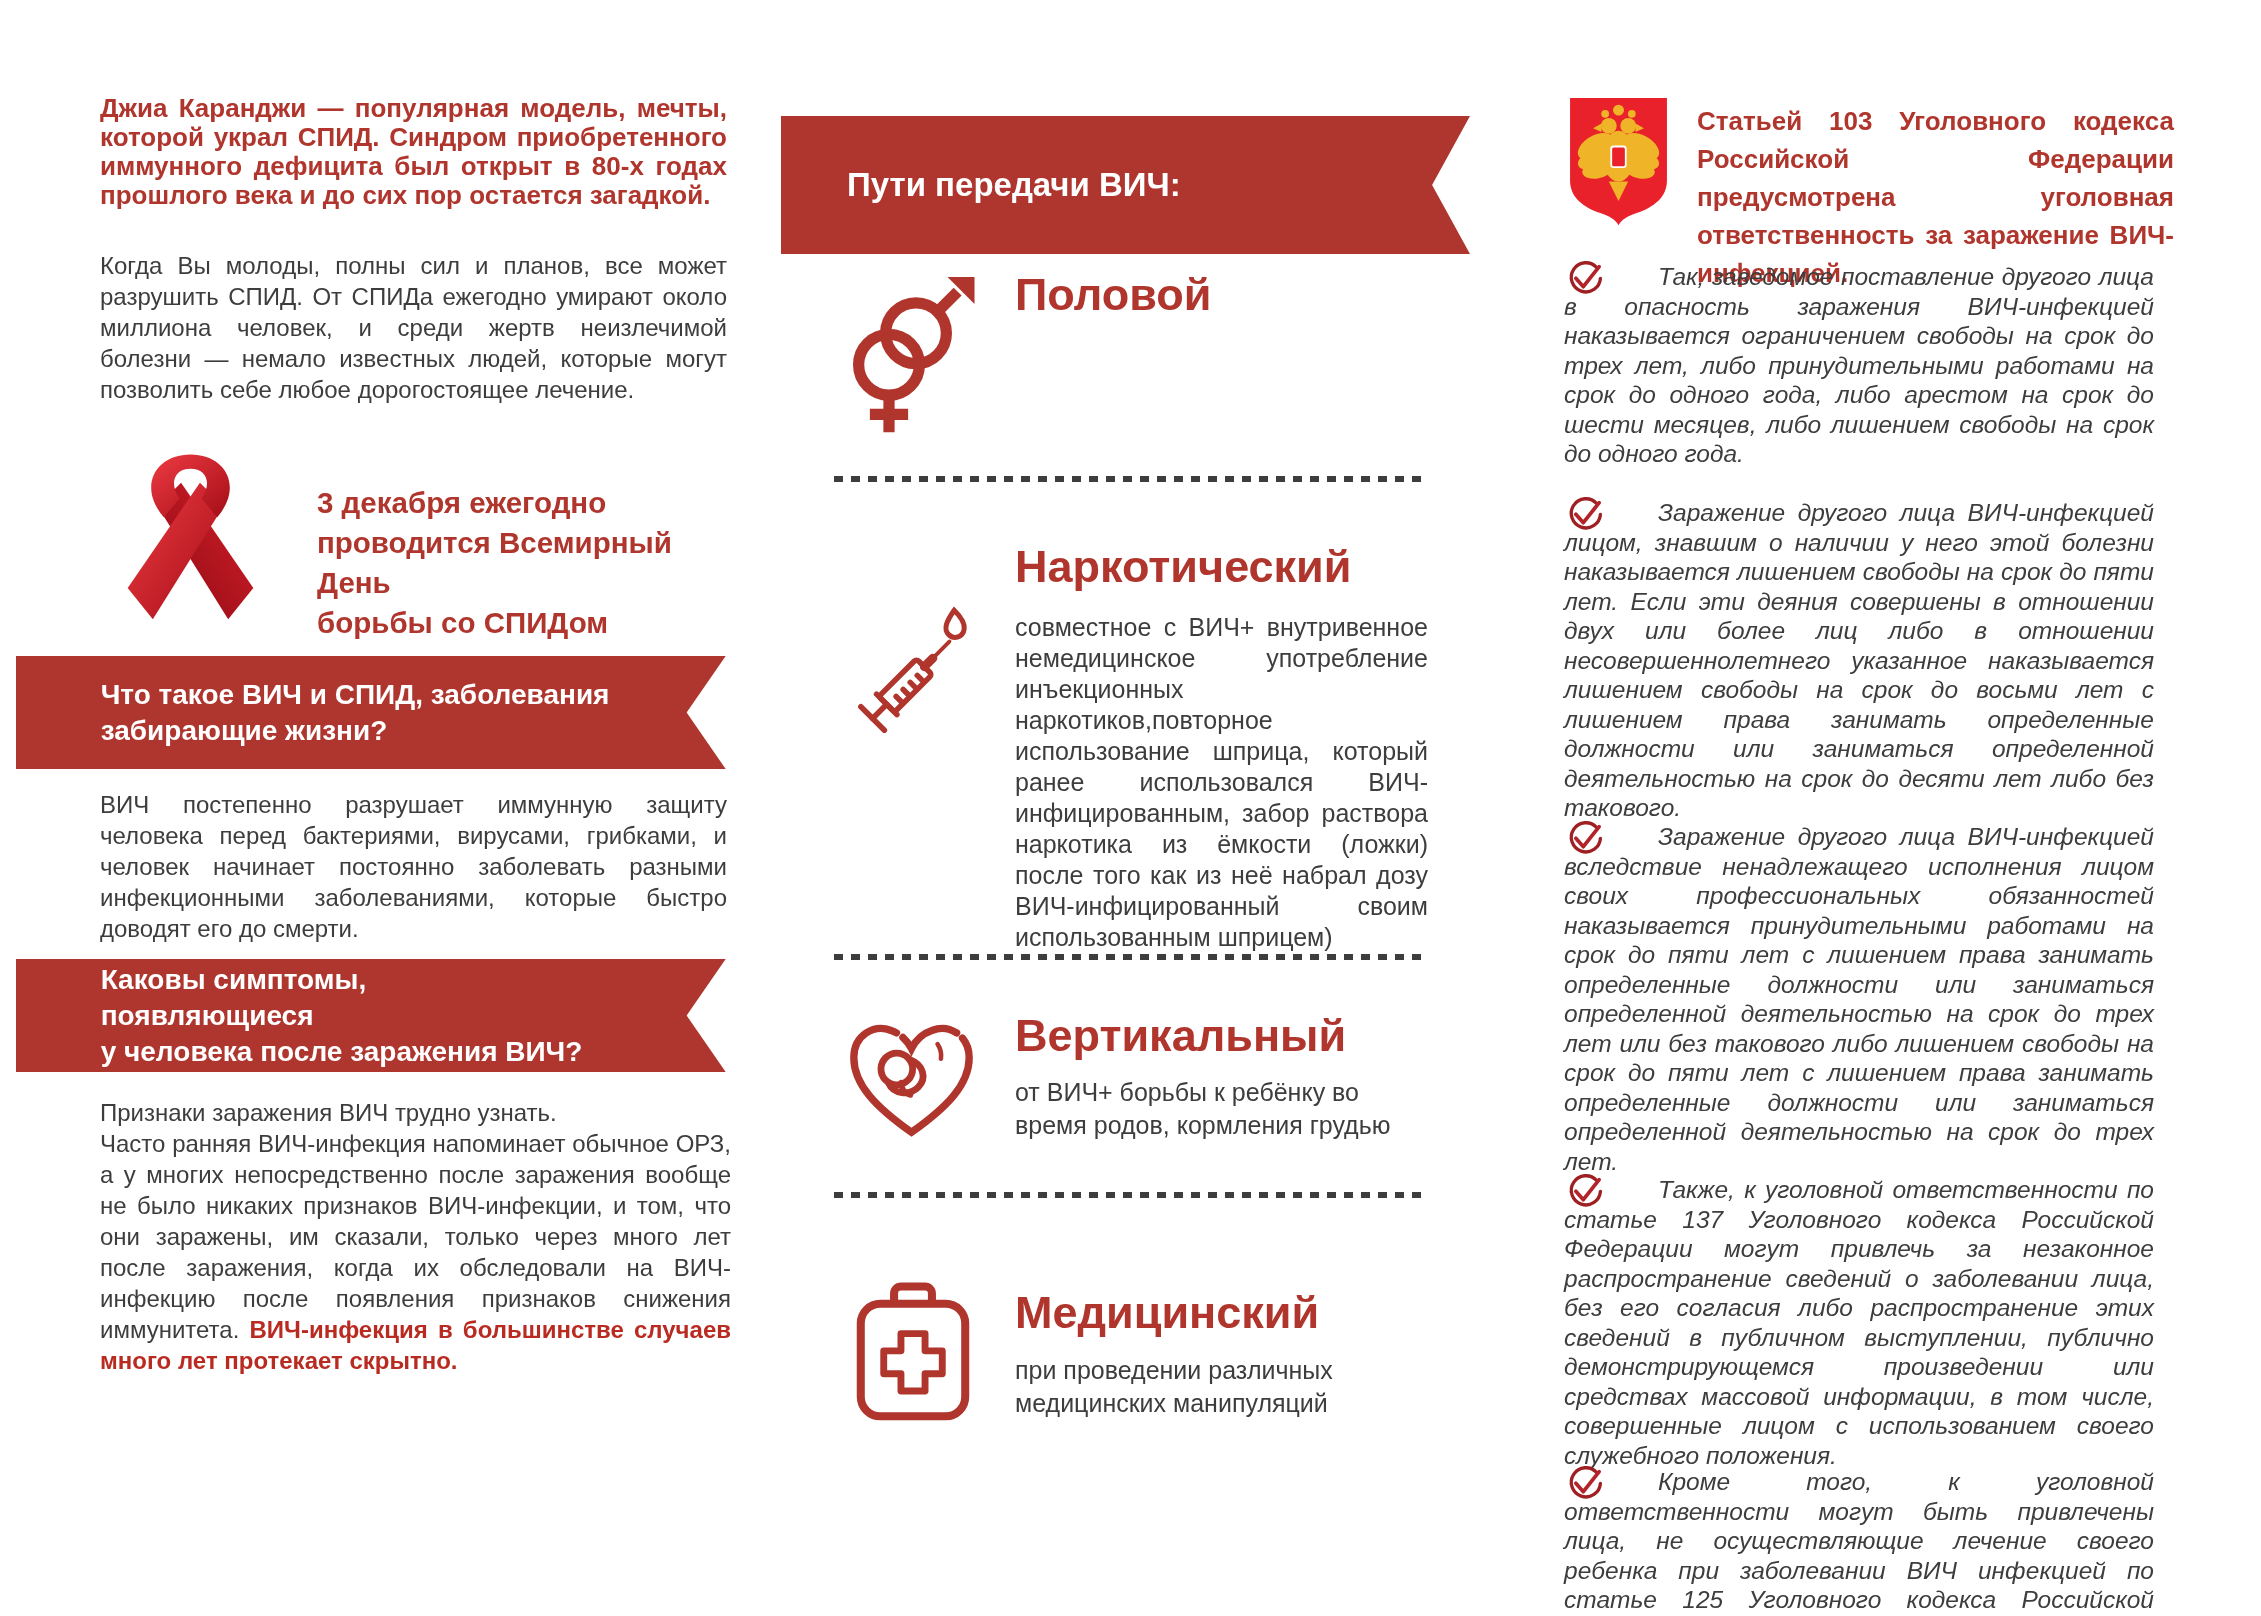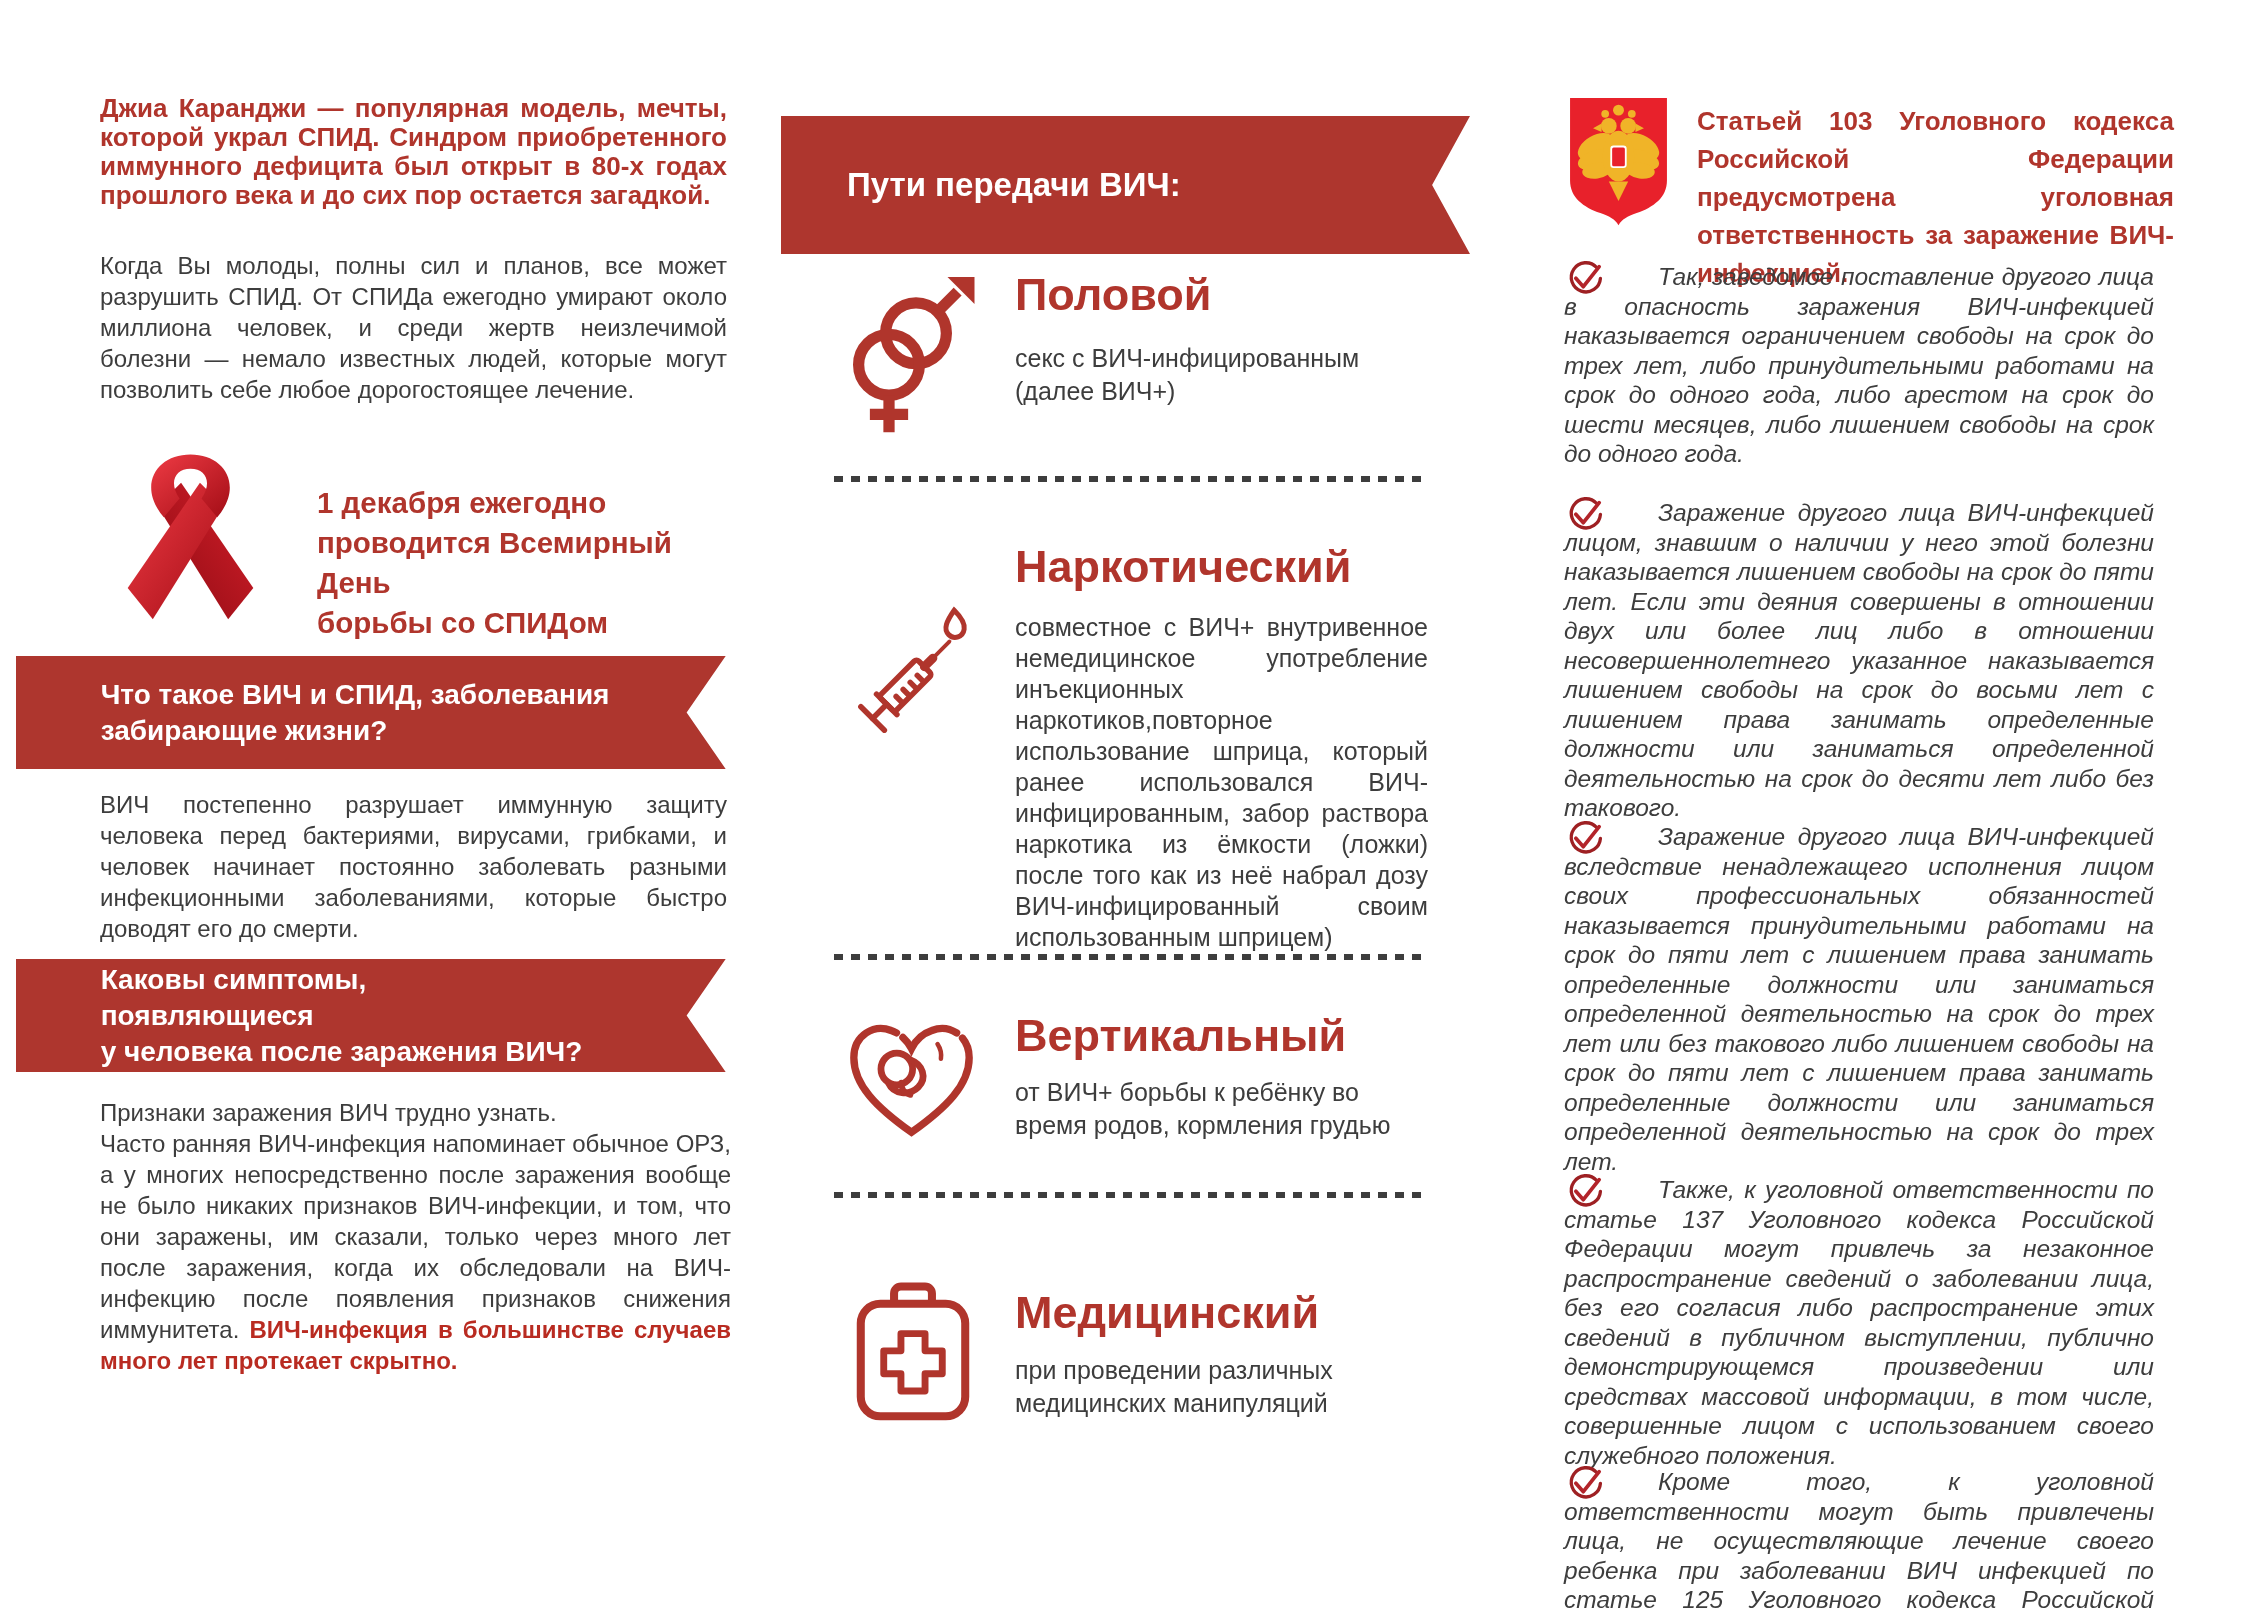--- a/index.html
+++ b/index.html
@@ -68,21 +68,21 @@
           <stop offset="0" stop-color="#d6202b"></stop>
             <stop offset="1" stop-color="#8c0a12"></stop>
         </linearGradient>
       </defs>
       <polygon points="44,20 29,35 74,107 90,87" fill="url(#rib2)"></polygon>
       <polygon points="56,20 71,35 26,107 10,87" fill="url(#rib1)"></polygon>
       <path d="M33,42 C16,22 28,2 50,2 C72,2 84,22 67,42 L57,30 C64,20 60,11 50,11 C40,11 36,20 43,30 Z" fill="url(#rib1)"></path>
     </svg>
   </div>
 
-  <div class="abs dec-note">1 декабря ежегодно
+  <div class="abs dec-note">3 декабря ежегодно
 проводится Всемирный День
 борьбы со СПИДом</div>
 
   <div class="abs banner banner-l1">
     <div class="banner-text">Что такое ВИЧ и СПИД, заболевания
 забирающие жизни?</div>
   </div>
 
   <div class="abs what-body">ВИЧ постепенно разрушает иммунную защиту человека перед бактериями, вирусами, грибками, и человек начинает постоянно заболевать разными инфекционными заболеваниями, которые быстро доводят его до смерти.</div>
 
@@ -106,21 +106,20 @@
         <circle cx="64" cy="58" r="27"></circle>
         <line x1="83" y1="39" x2="101" y2="21"></line>
         <circle cx="40" cy="86" r="27"></circle>
         <line x1="40" y1="113" x2="40" y2="146"></line>
         <line x1="23" y1="130" x2="57" y2="130"></line>
       </g>
       <polygon points="92,8 116,8 116,32" fill="#b0352c"></polygon>
     </svg>
   </div>
   <div class="abs m-title" style="left:1015px; top:269px;">Половой</div>
-  <div class="abs m-body" style="left:1015px; top:342px;">секс с ВИЧ-инфицированным (далее ВИЧ+)</div>
 
   <div class="abs divider" style="top:476px;"></div>
 
   <div class="abs" style="left:839px; top:568px; width:144px; height:213px;">
     <svg width="144" height="213" viewBox="0 0 130 140">
       <g transform="rotate(-45 65 75)" stroke="#b0352c" fill="none" stroke-width="5" stroke-linecap="round">
         <line x1="16" y1="60" x2="16" y2="90"></line>
         <line x1="16" y1="75" x2="34" y2="75"></line>
         <line x1="34" y1="62" x2="34" y2="88"></line>
         <rect x="34" y="65" width="48" height="20" rx="3"></rect>

